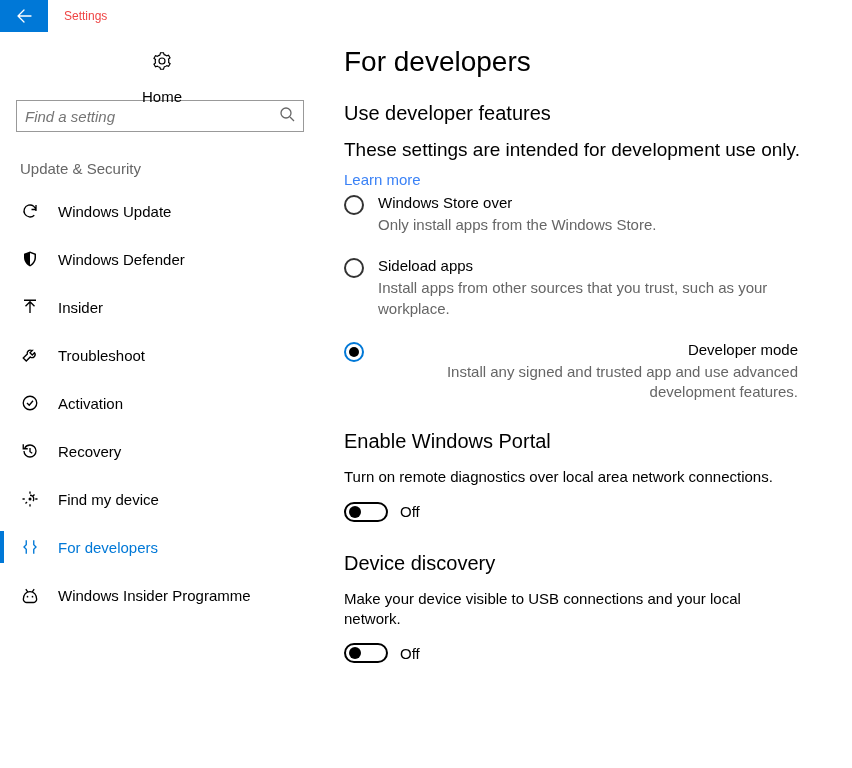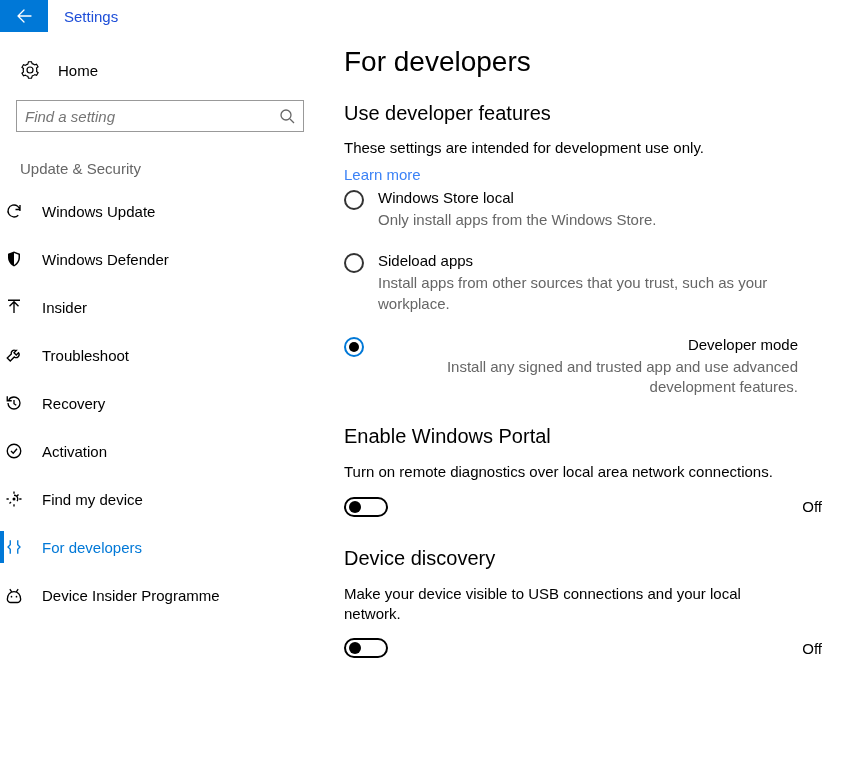--- a/index.html
+++ b/index.html
@@ -9,78 +9,79 @@
     background: #fff; color: #000; overflow: hidden;
     font-size: 15px;
   }
   
   .titlebar { display: flex; align-items: center; height: 32px; }
   .back-btn {
     width: 48px; height: 32px; background: #0078d7;
     display: flex; align-items: center; justify-content: center;
     color: #fff;
   }
-  .titlebar-title { padding-left: 16px; font-size: 15px; color: #1d4ed8; }
+  .titlebar-title { padding-left: 16px; font-size: 12px; color: #ef4444; }
 
   .page { display: flex; height: calc(100% - 32px); }
   
   .sidebar { width: 320px; padding: 20px 16px 0 16px; }
   .home-row {
     display: flex; align-items: center; height: 36px; gap: 18px;
     padding-left: 4px; margin-bottom: 12px;
     cursor: default;
+    flex-direction: column;
   }
   .home-row .icon { width: 20px; display:flex; align-items:center; justify-content:center;}
   .searchbox {
-    display:flex; align-items:center;
+    display:flex; 
     height: 32px; border:1px solid #999; padding:5px 8px;
     margin-bottom: 28px;
   }
   .searchbox input{
     flex:1; border:none; outline:none; font-size:15px; font-style: italic; color:#666;
     font-family: inherit;
   }
   .searchbox .search-icon{width:16px;height:16px;color:#666;}
   .section-header{
     color:#666; font-size:15px; margin-bottom:10px; padding-left:4px;
   }
   .nav{ list-style:none; margin-left:-16px; margin-right:-16px;}
   .nav li{
     display:flex; align-items:center; gap:18px;
-    height:48px; padding-left:4px; cursor:default;
+    height:48px; padding-left:20px; cursor:default;
     position:relative;
   }
   .nav li .icon{width:20px; display:flex; justify-content:center; align-items:center;}
   .nav li.selected{ color:#0078d7;}
   .nav li.selected::before{
     content:""; position:absolute; left:0; top:8px; bottom:8px; width:4px; background:#0078d7;
   }
 
   
   .main{ flex:1; padding: 14px 30px 0 24px; overflow:auto;}
   .main h1{ font-weight:300; font-size:28px; margin-bottom:24px; }
   .main h2{ font-weight:400; font-size:20px; margin-bottom:14px; margin-top:10px;}
-  .intro{ font-size:15px; margin-bottom:10px;}
+  .intro{ font-size:19px; margin-bottom:10px;}
   .learn-more{ color:#3b82f6; font-size:15px; display:inline-block; margin-bottom:6px; cursor:pointer;}
   .radio-group{margin-bottom:28px;}
   .radio-item{display:flex; gap:14px; margin-bottom:22px;}
   .radio-item:last-child{margin-bottom:0;text-align:right;}
   .radio-outer{
     width:20px;height:20px;border:2px solid #333;border-radius:50%;
     display:flex;align-items:center;justify-content:center; flex-shrink:0;
     margin-top:1px;
   }
   .radio-item.selected .radio-outer{border-color:#0078d7;}
   .radio-item.selected .radio-outer::after{
     content:"";width:10px;height:10px;background:#000;border-radius:50%;
   }
   .radio-label{font-size:15px; margin-bottom:4px;}
   .radio-desc{font-size:15px; color:#666; max-width:420px; line-height:1.35;}
   .toggle-desc{font-size:15px; margin-bottom:14px; max-width:450px; line-height:1.35;}
-  .toggle-row{display:flex; align-items:center; gap:12px; margin-bottom:30px;justify-content:space-between;}
+  .toggle-row{display:flex; align-items:center; gap:12px; margin-bottom:30px;}
   .toggle{
     width:44px;height:20px;border:2px solid #000;border-radius:20px;
     position:relative; background:#fff;
   }
   .toggle::after{
     content:"";position:absolute;left:3px;top:2px;width:12px;height:12px;
     background:#000;border-radius:50%;
   }
   .toggle-state{font-size:15px;}
   svg{display:block;}
@@ -150,33 +151,33 @@
         <span class="icon">
           <svg width="18" height="18" viewBox="0 0 24 24">
               <path fill="none" stroke="#000" stroke-width="1.8" d="M14 6a4 4 0 00-5.6 4.6L3 16l4 4 5.4-5.4A4 4 0 0018 9l-3 3-3-3 3-3z"></path>
             </svg>
         </span>
         <span>Troubleshoot</span>
       </li>
       <li>
         <span class="icon">
           <svg width="18" height="18" viewBox="0 0 24 24">
-              <path fill="none" stroke="#000" stroke-width="1.8" d="M4 12a8 8 0 108-8c-3 0-5.6 1.6-7 4M3 3v6h6M12 8v5l3 2"></path>
-            </svg>
-        </span>
-        <span>Recovery</span>
-      </li>
-      <li>
-        <span class="icon">
-          <svg width="18" height="18" viewBox="0 0 24 24">
               <circle cx="12" cy="12" r="9" fill="none" stroke="#000" stroke-width="1.8"></circle>
               <path d="M8 12l3 3 5-6" fill="none" stroke="#000" stroke-width="1.8"></path>
             </svg>
         </span>
         <span>Activation</span>
+      </li>
+      <li>
+        <span class="icon">
+          <svg width="18" height="18" viewBox="0 0 24 24">
+              <path fill="none" stroke="#000" stroke-width="1.8" d="M4 12a8 8 0 108-8c-3 0-5.6 1.6-7 4M3 3v6h6M12 8v5l3 2"></path>
+            </svg>
+        </span>
+        <span>Recovery</span>
       </li>
       <li>
         <span class="icon">
           <svg width="18" height="18" viewBox="0 0 24 24">
               <path fill="none" stroke="#000" stroke-width="1.8" d="M12 7a5 5 0 015 5c0 1-.3 2-.9 2.8M12 2v3m0 14v3M2 12h3m14 0h3M6 18l2-2m8-8l2-2"></path>
               <circle cx="12" cy="12" r="2" fill="#000"></circle>
             </svg>
         </span>
         <span>Find my device</span>
       </li>
@@ -189,37 +190,37 @@
         <span>For developers</span>
       </li>
       <li>
         <span class="icon">
           <svg width="20" height="18" viewBox="0 0 24 20">
               <path fill="none" stroke="#000" stroke-width="1.6" d="M4 15c0-5 3-9 8-9s8 4 8 9c0 2-2 4-4 4H8c-2 0-4-2-4-4zM7 3l2 3M17 3l-2 3"></path>
               <circle cx="9" cy="12" r="1" fill="#000"></circle>
               <circle cx="15" cy="12" r="1" fill="#000"></circle>
             </svg>
         </span>
-        <span>Device Insider Programme</span>
+        <span>Windows Insider Programme</span>
       </li>
     </ul>
   </div>
 
   <div class="main">
     <h1>For developers</h1>
 
     <h2>Use developer features</h2>
     <div class="intro">These settings are intended for development use only.</div>
     <a class="learn-more">Learn more</a>
 
     <div class="radio-group">
       <div class="radio-item">
         <div class="radio-outer"></div>
         <div>
-          <div class="radio-label">Windows Store local</div>
+          <div class="radio-label">Windows Store over</div>
           <div class="radio-desc">Only install apps from the Windows Store.</div>
         </div>
       </div>
       <div class="radio-item">
         <div class="radio-outer"></div>
         <div>
           <div class="radio-label">Sideload apps</div>
           <div class="radio-desc">Install apps from other sources that you trust, such as your workplace.</div>
         </div>
       </div>

